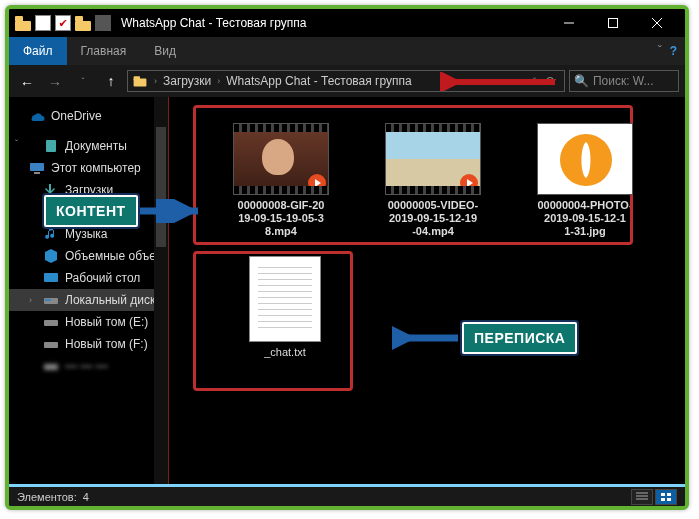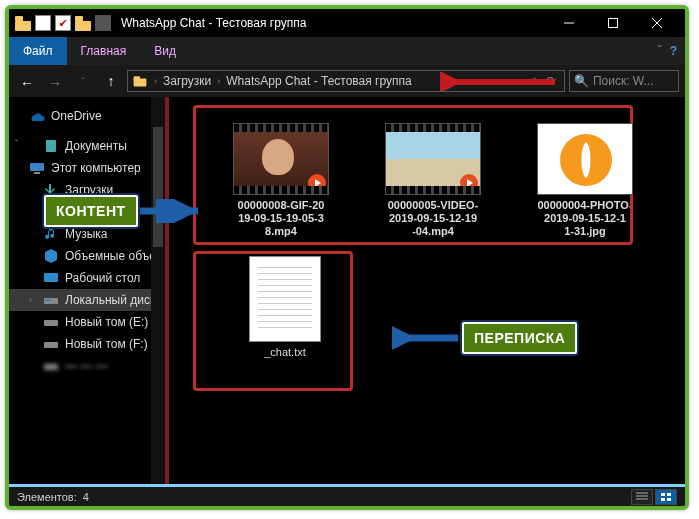--- a/index.html
+++ b/index.html
@@ -16,36 +16,36 @@
   .folder-ico::after { content:""; position:absolute; left:0; top:1px; width:8px; height:5px; background:#f5c967; border-radius:1px 1px 0 0; }
   .check-box { width:14px; height:14px; border:1px solid #888; display:inline-flex; align-items:center; justify-content:center; background:#fff; }
   .red-check { color:#c00; font-size:11px; line-height:1; }
   .vsep { width:1px; height:16px; background:#555; }
   .title-text { color:#fff; font-size:12px; margin-left:4px; }
   .win-ctrls { margin-left:auto; display:flex; }
   .win-ctrls .btn { width:44px; height:28px; display:flex; align-items:center; justify-content:center; color:#fff; font-size:10px; }
 
   
   .ribbon { height: 28px; background: #202020; display:flex; align-items:stretch; font-size:12px; }
-  .ribbon .tab { padding: 0 14px; display:flex; align-items:center; color:#f0abfc; }
+  .ribbon .tab { padding: 0 14px; display:flex; align-items:center; color:#a3a3a3; }
   .ribbon .tab.file { background:#0e5ea1; color:#fff; }
   .ribbon .updown { margin-left:auto; display:flex; align-items:center; padding:0 8px; gap:8px; color:#888; }
 
   
   .navrow { height: 32px; background:#191919; display:flex; align-items:center; padding:0 6px; gap:4px; }
   .nav-btn { width:24px; height:24px; display:flex; align-items:center; justify-content:center; color:#888; font-size:14px; }
   .nav-btn.enabled { color:#fff; }
   .addr { flex:1; height:22px; border:1px solid #555; background:#191919; display:flex; align-items:center; gap:6px; padding:0 4px; font-size:12px; color:#ccc; overflow:hidden; position:relative; }
   .addr .crumb { display:flex; align-items:center; gap:6px; white-space:nowrap; }
   .addr .chev { color:#888; font-size:9px; }
   .searchbox { width:110px; height:22px; border:1px solid #555; background:#191919; display:flex; align-items:center; padding:0 4px; gap:4px; color:#888; font-size:12px; overflow:hidden; }
 
   
   .body { flex:1; display:flex; background:#000; min-height:0; }
-  .sidebar { width:190px; border-right:4px solid #7f1d1d; padding:8px 12px 4px 0; overflow:hidden; position:relative; }
+  .sidebar { width:190px; border-right:1px solid #7f1d1d; padding:8px 12px 4px 0; overflow:hidden; position:relative; }
   .tree-item { display:flex; align-items:center; gap:6px; padding:3px 6px 3px 20px; font-size:12px; color:#ddd; white-space:nowrap; }
   .tree-item.lv2 { padding-left:34px; }
   .tree-item.selected { background:#3a3a3a; }
   .ico { width:16px; height:16px; display:inline-flex; align-items:center; justify-content:center; flex:none; }
   .ico svg { width:16px; height:16px; }
   .expander { position:absolute; left:6px; color:#888; font-size:9px; }
   .tree-group { position:relative; }
   .sidebar-scroll { position:absolute; right:0; top:0; bottom:0; width:14px; background:#111; }
   .sidebar-scroll .thumb { position:absolute; left:2px; right:2px; top:30px; height:120px; background:#3a3a3a; }
 
@@ -65,21 +65,21 @@
   .chat-row { padding:18px 0 0 56px; }
 
   
   .statusbar { height:22px; background:#191919; border-top:3px solid #7dd3fc; display:flex; align-items:center; font-size:11px; color:#ccc; padding:0 8px; gap:6px; }
   .statusbar .view-btns { margin-left:auto; display:flex; gap:2px; }
   .view-btn { width:22px; height:16px; border:1px solid #444; background:#222; display:flex; align-items:center; justify-content:center; }
   .view-btn.active { background:#0e5ea1; }
 
   
   .callout { position:absolute; display:flex; align-items:center; z-index:50; }
-  .callout .label { background:#4d7c0f; color:#fff; font-weight:bold; padding:6px 10px; border:2px solid #fff; border-radius:2px; font-size:14px; box-shadow:0 0 0 2px #132e57; letter-spacing:.5px; }
+  .callout .label { background:#0f766e; color:#fff; font-weight:bold; padding:6px 10px; border:2px solid #fff; border-radius:2px; font-size:14px; box-shadow:0 0 0 2px #132e57; letter-spacing:.5px; }
   .arrow-svg { display:block; }
   .badge-play { position:absolute; right:2px; bottom:2px; width:18px; height:18px; background:#e84b1f; border-radius:50%; display:flex; align-items:center; justify-content:center; }
   .badge-play::after { content:""; border-left:6px solid #fff; border-top:4px solid transparent; border-bottom:4px solid transparent; margin-left:2px; }
 </style>
 </head>
 <body>
 
 <div class="outer-frame">
  <div class="window">
 

